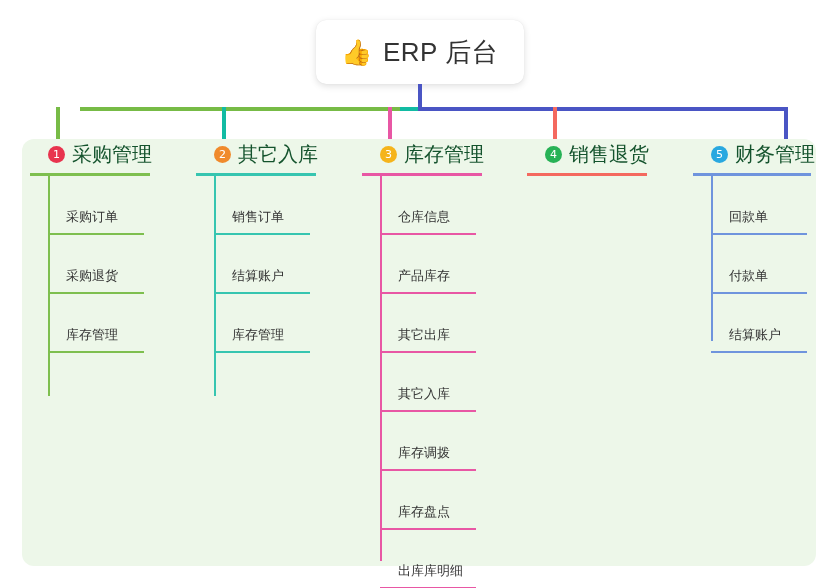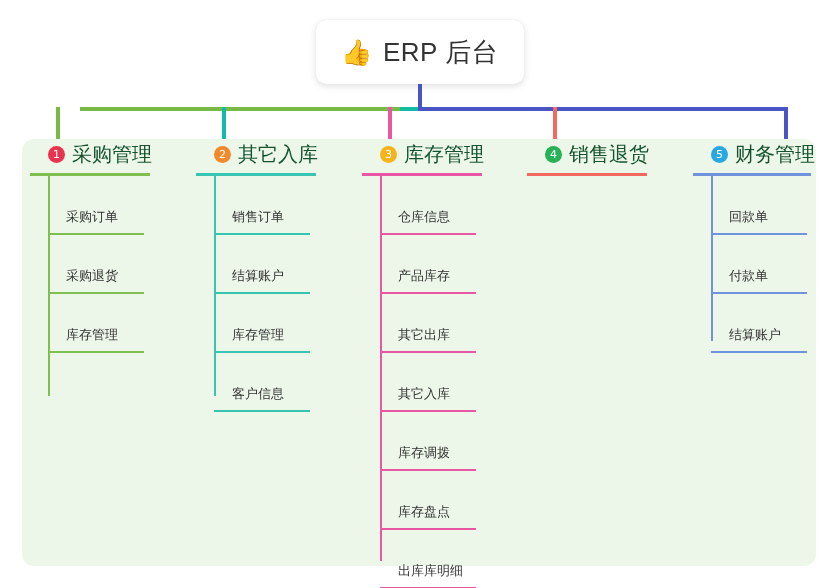--- a/index.html
+++ b/index.html
@@ -202,24 +202,20 @@
               <div class="item-rule" style="background: rgb(54, 197, 176); width: 96px;"></div>
             </div>
             <div class="item">
               <span class="item-label">结算账户</span>
               <div class="item-rule" style="background: rgb(54, 197, 176); width: 96px;"></div>
             </div>
             <div class="item">
               <span class="item-label">库存管理</span>
               <div class="item-rule" style="background: rgb(54, 197, 176); width: 96px;"></div>
             </div>
-            <div class="item">
-              <span class="item-label">客户信息</span>
-              <div class="item-rule" style="background: rgb(54, 197, 176); width: 96px;"></div>
-            </div>
           </div>
         </div>
         <div class="column" style="left: 340px; width: 150px;">
           <div class="col-header">
             <span class="badge" style="background: rgb(245, 180, 27);">3</span>
             <span class="col-title">库存管理</span>
           </div>
           <div class="col-rule" style="background: rgb(232, 87, 164); width: 120px;"></div>
           <div class="items">
             <div class="spine" style="background: rgb(232, 87, 164); height: 385px;"></div>

